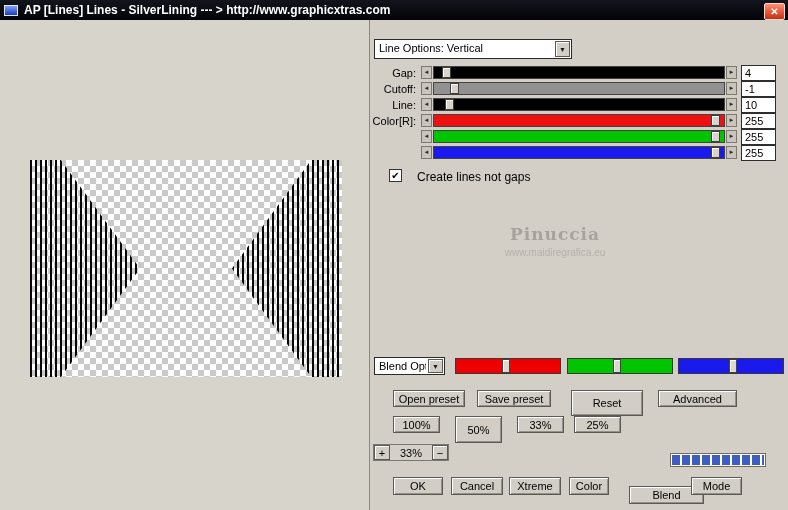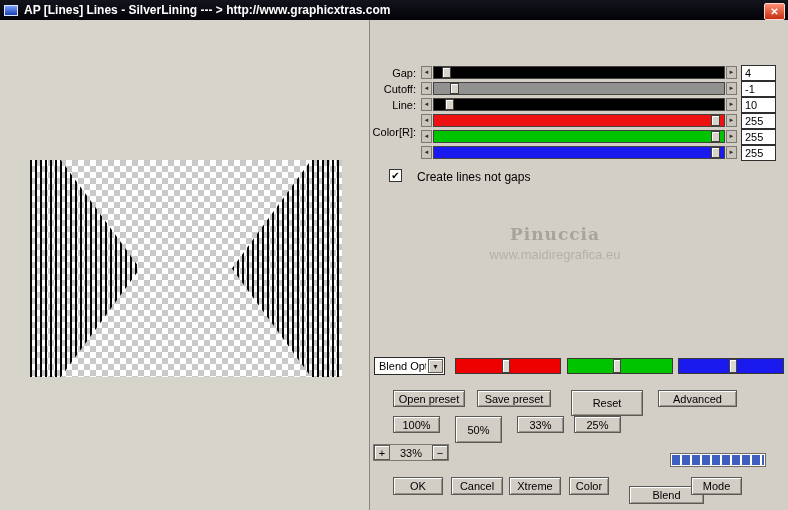--- a/index.html
+++ b/index.html
@@ -54,21 +54,21 @@
     box-sizing:border-box;font-size:11px;line-height:14px;padding-left:3px;}
 
   
   .chk{position:absolute;left:389px;top:169px;width:13px;height:13px;background:#fff;
     border:1px solid #333;box-sizing:border-box;font-size:10px;line-height:11px;text-align:center;color:#000;}
   .chk-label{position:absolute;left:417px;top:170px;font-size:12px;color:#000;}
 
   
   .wm-name{position:absolute;left:460px;top:224px;width:190px;text-align:center;
     font-family:"DejaVu Serif",serif;font-size:17px;font-weight:bold;color:#a7a39d;letter-spacing:1px;}
-  .wm-url{position:absolute;left:460px;top:247px;width:190px;text-align:center;font-size:13px;color:#b4b0aa;}
+  .wm-url{position:absolute;left:460px;top:247px;width:190px;text-align:center;font-size:10px;color:#b4b0aa;}
 
   
   .channel{position:absolute;top:358px;width:106px;height:16px;border:1px solid #3a3833;box-sizing:border-box;}
   .cthumb{position:absolute;top:0;width:8px;height:100%;background:#dcd8d0;
     border:1px solid #44423e;box-sizing:border-box;box-shadow:inset 1px 1px 0 #fff;}
 
   
   .btn{position:absolute;background:#d2cec6;border:1px solid #5b5953;
     box-shadow:inset 1px 1px 0 #ffffff,inset -1px -1px 0 #94918a;
     font-size:11px;color:#000;display:flex;align-items:center;justify-content:center;box-sizing:border-box;margin-left:18px;}
@@ -99,20 +99,24 @@
 
   <div class="preview-pane">
     <div class="preview-image" style="left:30px;top:140px;">
       <div class="lines lines-left"></div>
       <div class="lines lines-right"></div>
     </div>
   </div>
 
   <div class="controls-panel"></div>
 
+  <div class="dd line-dd">
+    <span class="dd-text">Line Options: Vertical</span>
+    <span class="dd-btn">▼</span>
+  </div>
 
   <span class="slabel" style="top:67px">Gap:</span>
   <div class="sgroup" style="top:66px">
     <div class="sarrow">◄</div>
     <div class="strack" style="background: rgb(0, 0, 0);">
       <div class="sthumb" style="left: calc(4% - 4px);"></div>
     </div>
     <div class="sarrow">►</div>
   </div>
   <div class="sval" style="top:65px">4</div>
@@ -130,21 +134,21 @@
   <span class="slabel" style="top:99px">Line:</span>
   <div class="sgroup" style="top:98px">
     <div class="sarrow">◄</div>
     <div class="strack" style="background: rgb(0, 0, 0);">
       <div class="sthumb" style="left: calc(5% - 4px);"></div>
     </div>
     <div class="sarrow">►</div>
   </div>
   <div class="sval" style="top:97px">10</div>
 
-  <span class="slabel" style="top:126px">Color[R]:</span>
+  <span class="slabel" style="top:115px">Color[R]:</span>
   <div class="sgroup" style="top:114px">
     <div class="sarrow">◄</div>
     <div class="strack" style="background: rgb(238, 17, 17);">
       <div class="sthumb" style="left: calc(97% - 4px);"></div>
     </div>
     <div class="sarrow">►</div>
   </div>
   <div class="sval" style="top:113px">255</div>
 
   <span class="slabel" style="top:131px"></span>

